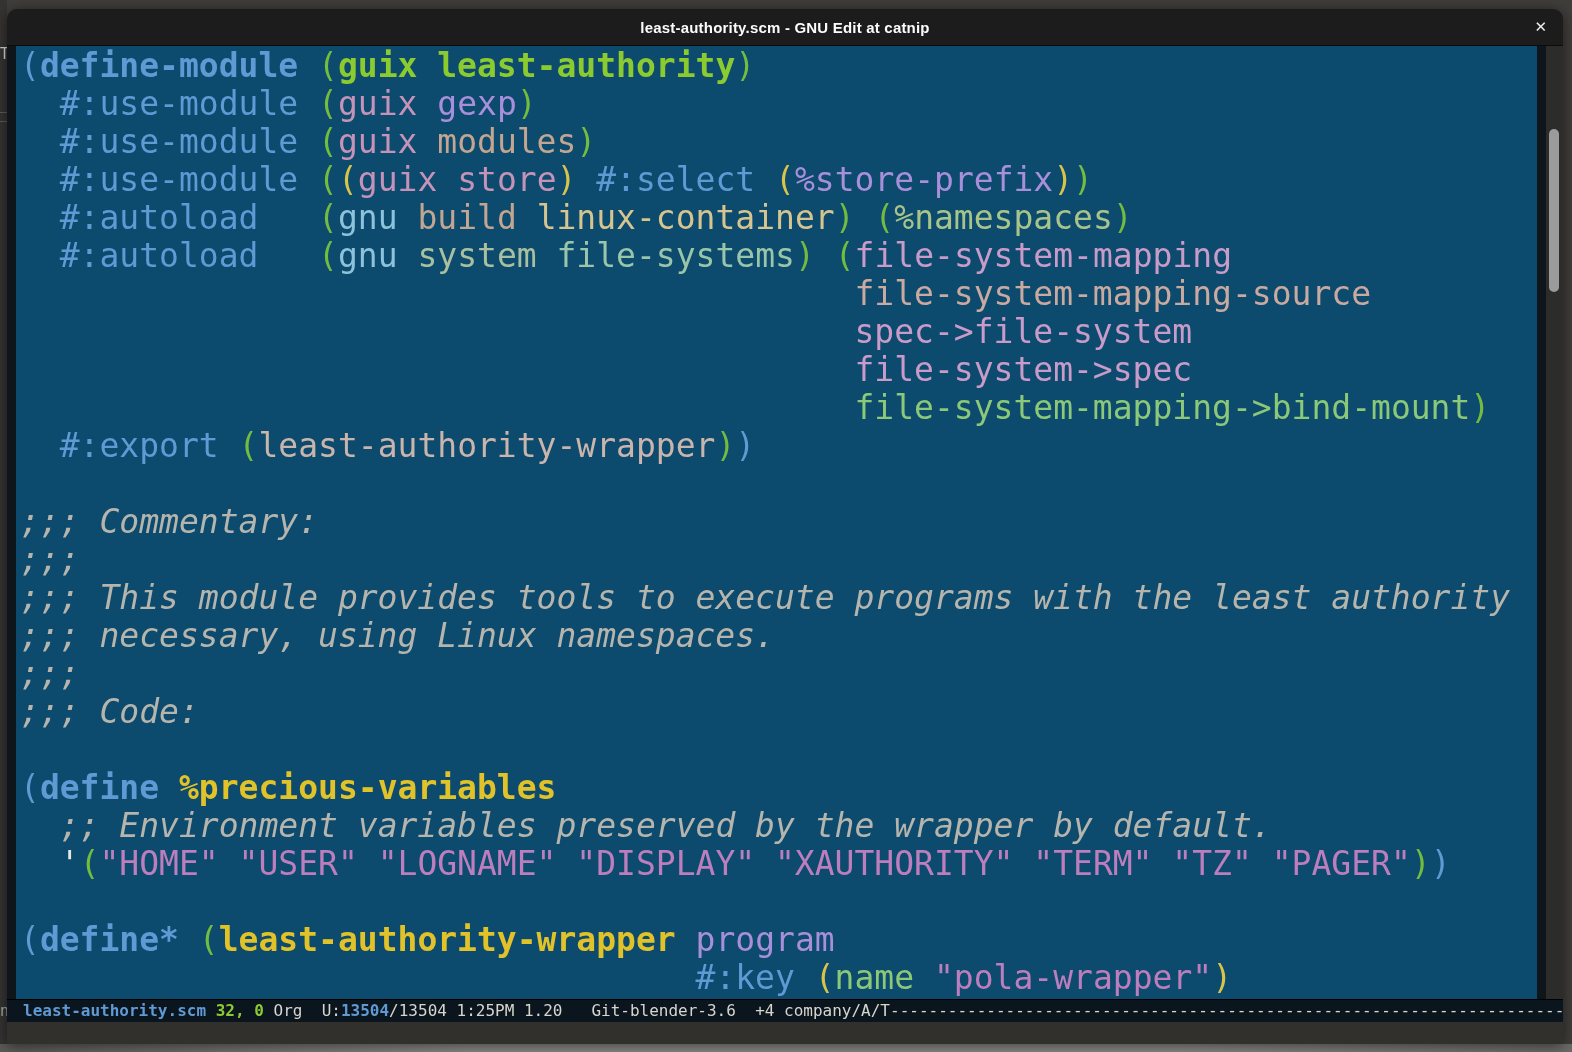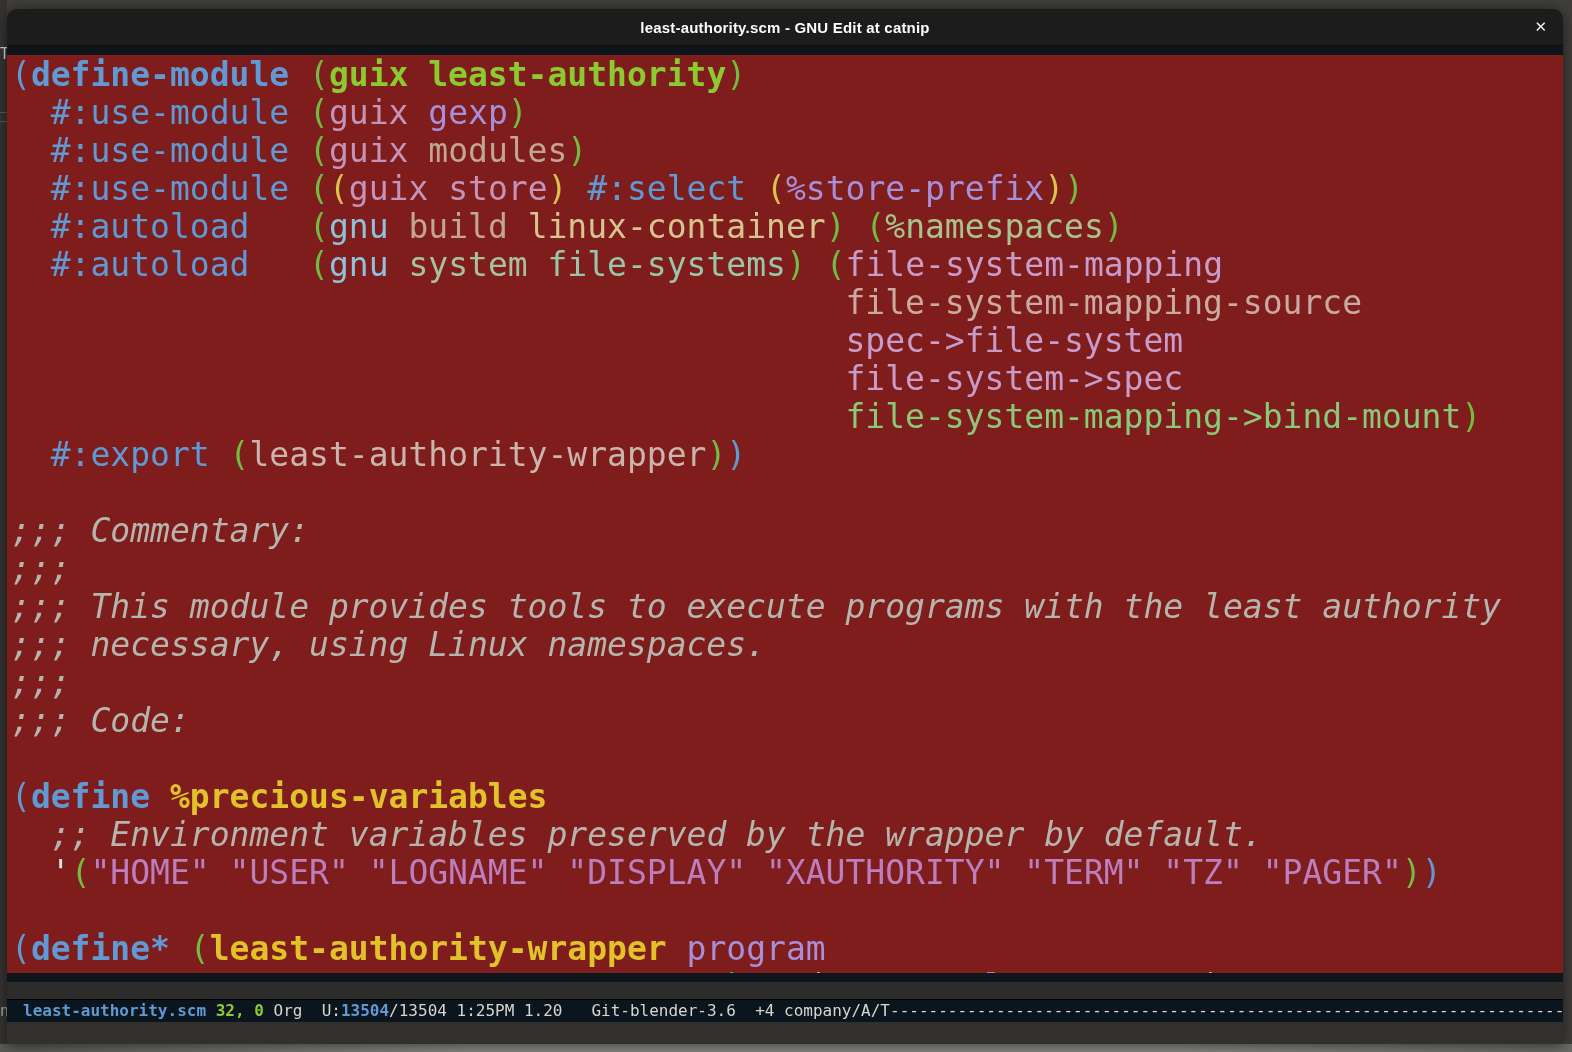--- a/index.html
+++ b/index.html
@@ -56,23 +56,23 @@
     display:flex;align-items:center;
     padding-left:2px;
   }
   .menubar .mitem{
     color:#e6e6e2;font-size:15px;
     padding:0 9px;line-height:27px;white-space:nowrap;
   }
   
   .editor{
     flex:1 1 auto;
-    display:flex;flex-direction:column;
+    display:flex;flex-direction:row;
     overflow:hidden;
-    background:#7f1d1d;
+    background:#0c4a6e;
     justify-content:flex-end;
   }
   .fringe{flex:0 0 9px;background:#0e161c;}
   .code{
     flex:1 1 auto;
     padding:1px 0 0 4px;
     font-family:"DejaVu Sans Mono",monospace;
     font-size:33px;line-height:38px;
     white-space:pre;
     overflow:hidden;

